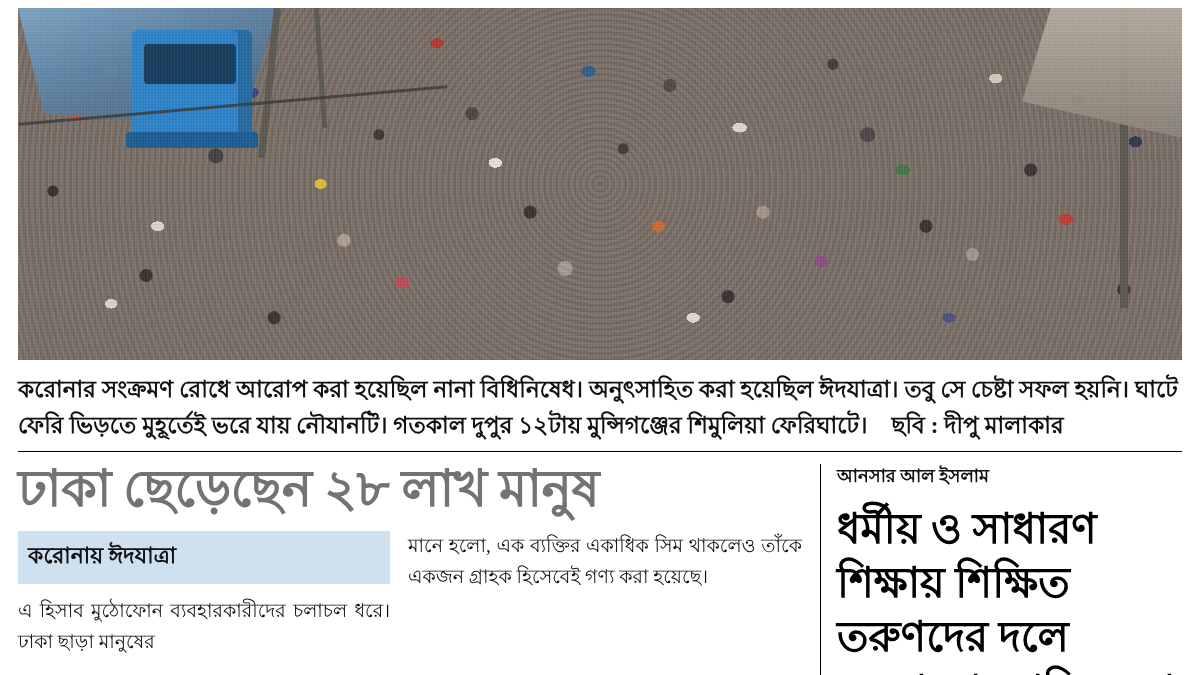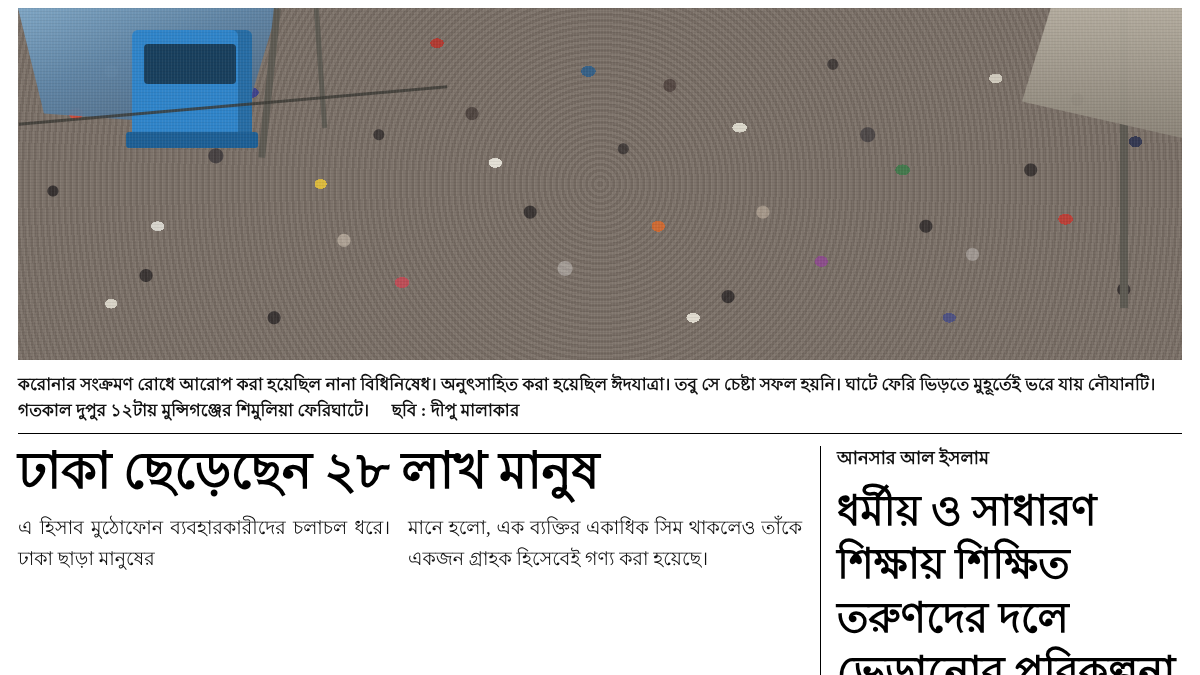--- a/index.html
+++ b/index.html
@@ -177,21 +177,21 @@
       repeating-linear-gradient(0deg, rgba(0,0,0,0.06) 0 1px, transparent 1px 3px),
       repeating-linear-gradient(90deg, rgba(255,255,255,0.05) 0 1px, transparent 1px 3px);
     pointer-events: none;
   }
 
   
   .caption {
     margin-top: 12px;
     width: 1164px;
     font-family: "Liberation Serif", serif;
-    font-size: 17px;
+    font-size: 23px;
     line-height: 1.55;
     font-weight: 700;
     color: #111;
     letter-spacing: 0.1px;
   }
   .caption .credit {
     font-weight: 700;
     margin-left: 18px;
   }
 
@@ -224,21 +224,21 @@
     padding-left: 16px;
     box-sizing: border-box;
   }
 
   .headline {
     font-family: "Liberation Serif", serif;
     font-size: 51px;
     line-height: 1.08;
     font-weight: 700;
     letter-spacing: -0.5px;
-    color: #000000;
+    color: #737373;
     margin: 0 0 14px 0;
     white-space: nowrap;
   }
 
   .cols {
     display: flex;
     gap: 18px;
   }
   .col-a { width: 372px; }
   .col-b { width: 394px; }
@@ -309,20 +309,21 @@
 
   <div class="rule"></div>
 
   <div class="lower">
 
     <div class="left-block">
       <h1 class="headline">ঢাকা ছেড়েছেন ২৮ লাখ মানুষ</h1>
 
       <div class="cols">
         <div class="col-a">
+          <div class="kicker">করোনায় ঈদযাত্রা</div>
           <div class="body">
             <p>এ হিসাব মুঠোফোন ব্যবহারকারীদের চলাচল ধরে। ঢাকা ছাড়া মানুষের</p>
           </div>
         </div>
         <div class="col-b">
           <div class="body">
             <p>মানে হলো, এক ব্যক্তির একাধিক সিম থাকলেও তাঁকে একজন গ্রাহক হিসেবেই গণ্য করা হয়েছে।</p>
           </div>
         </div>
       </div>

